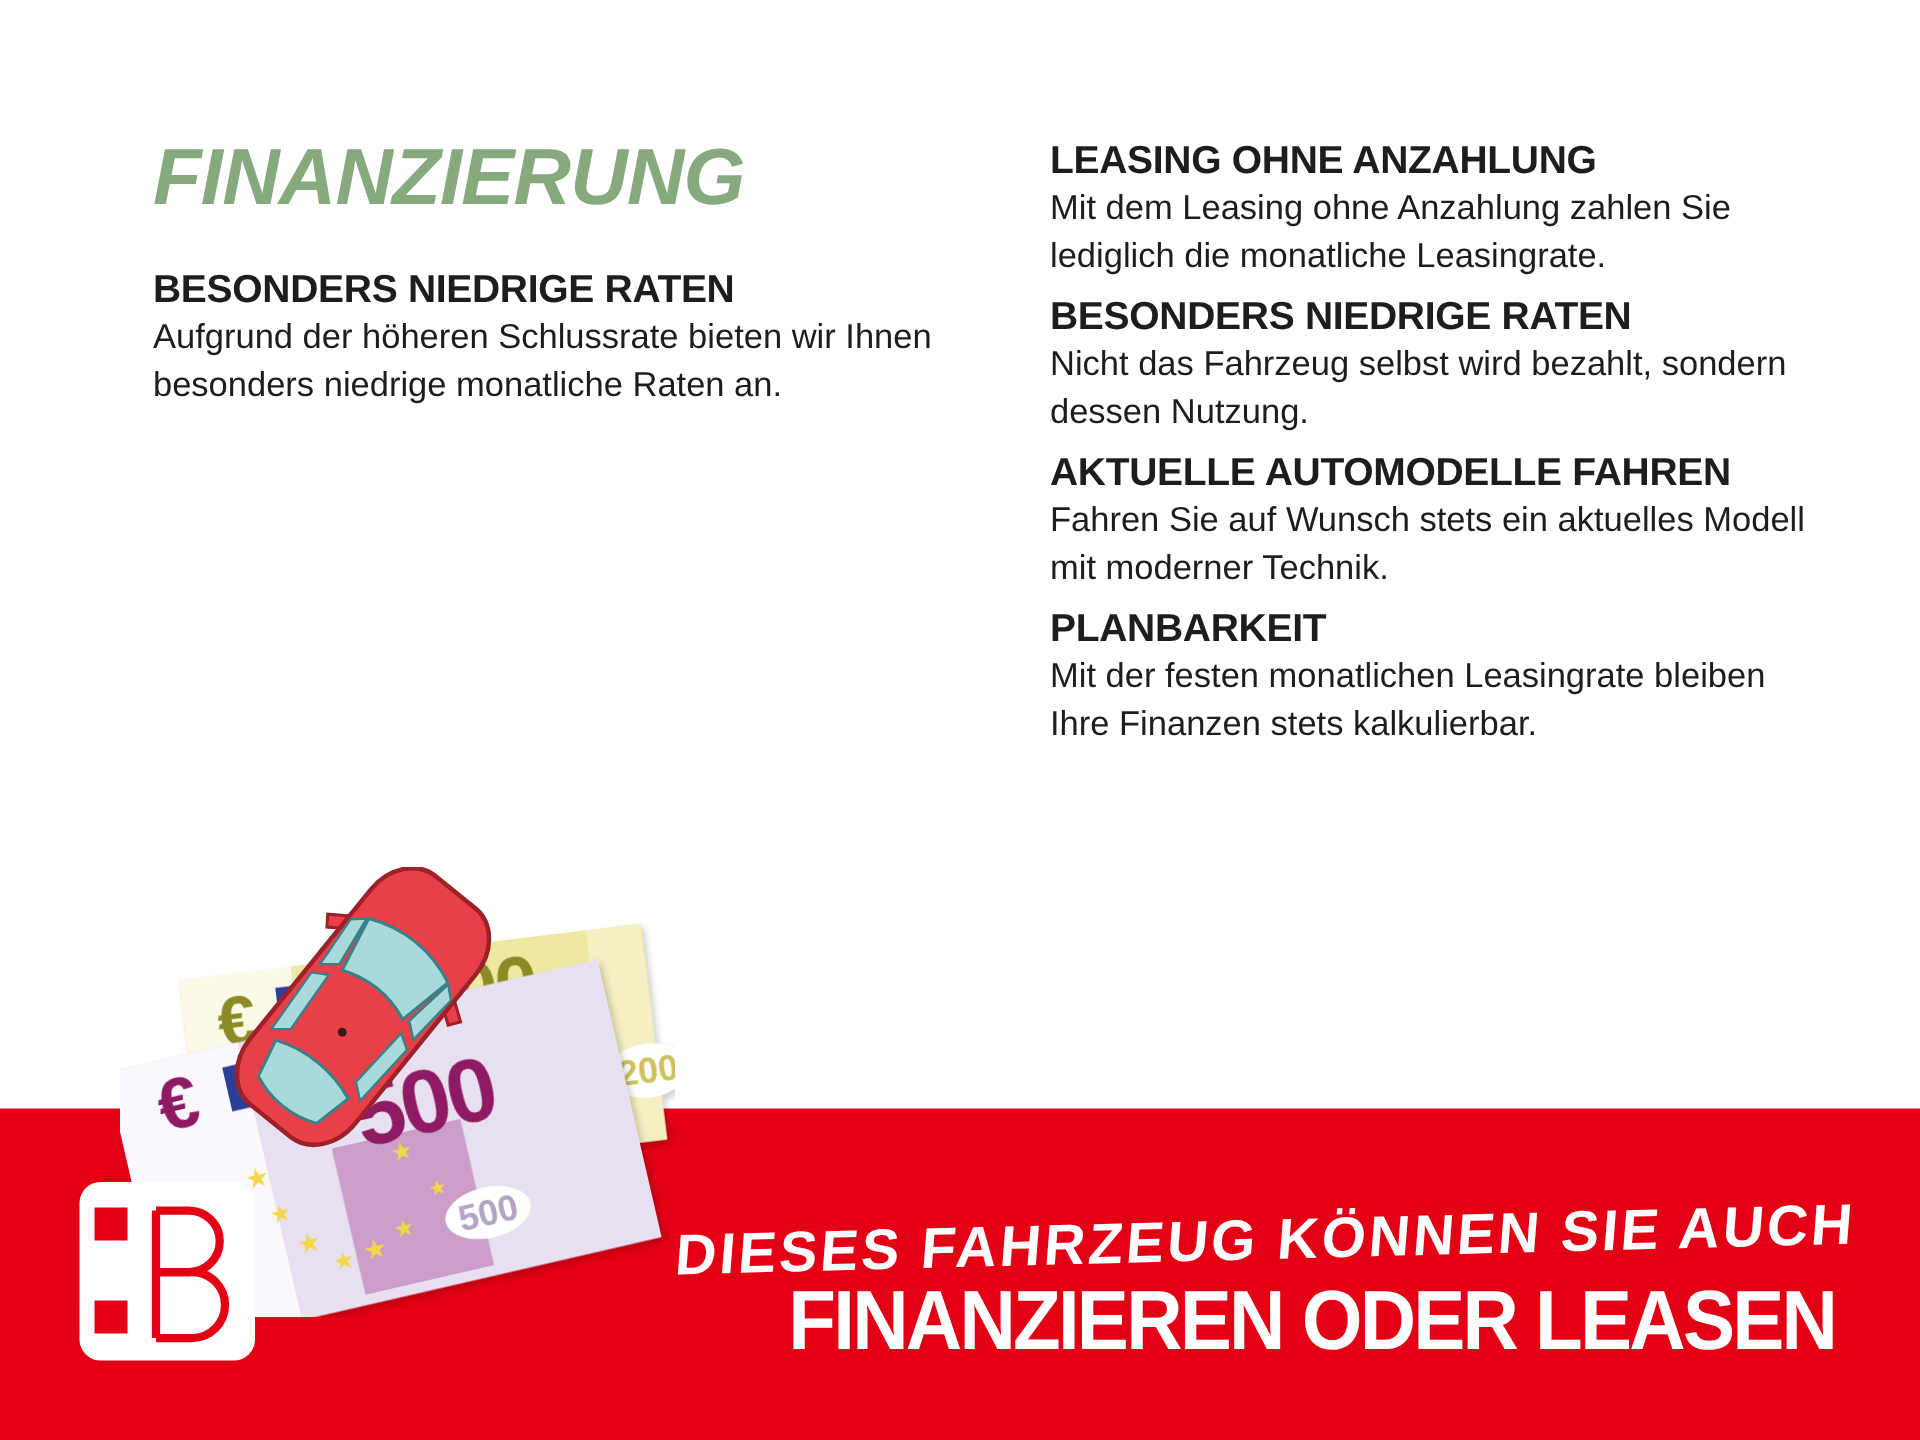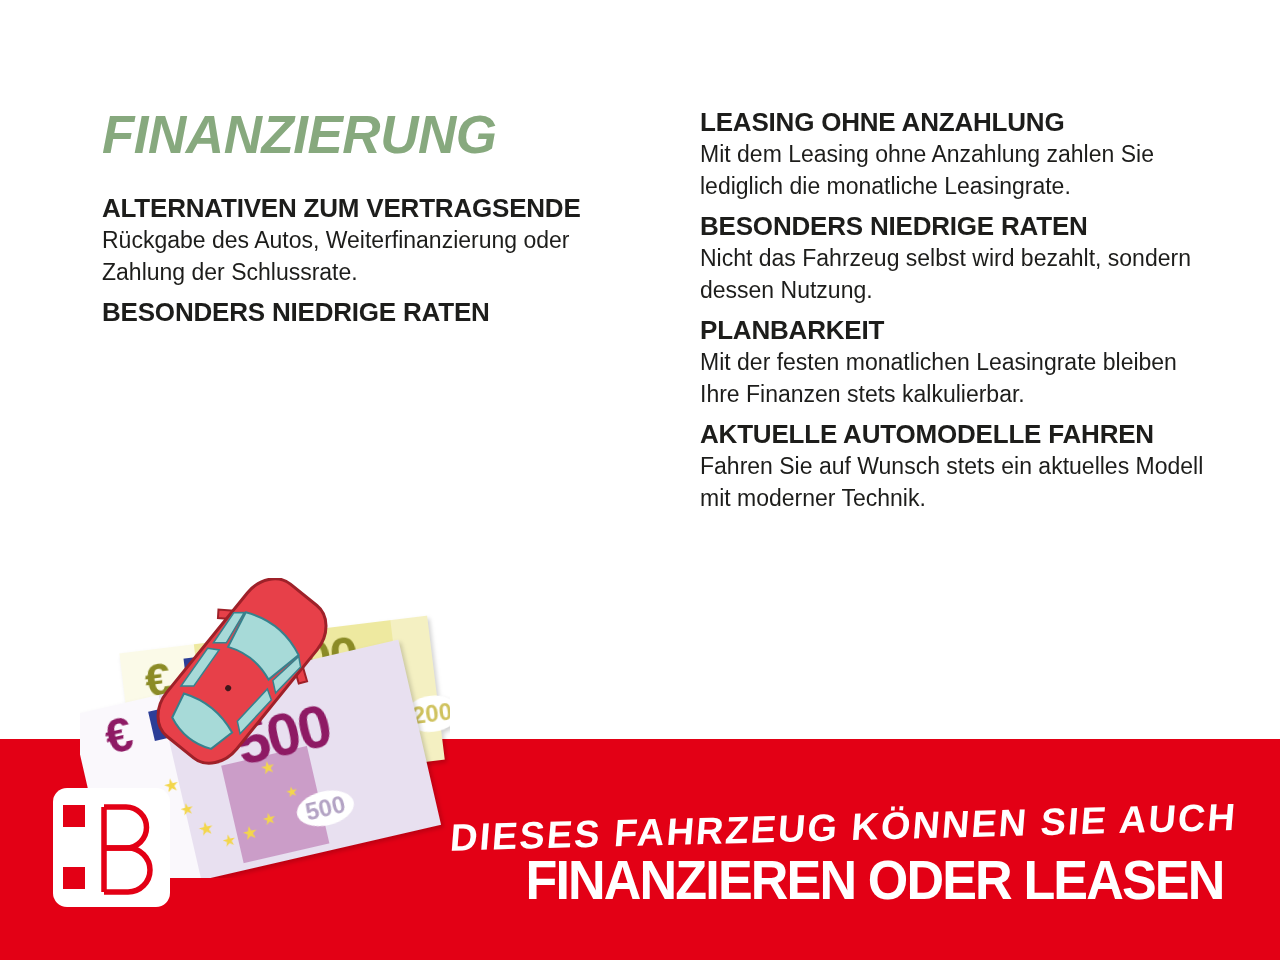--- a/index.html
+++ b/index.html
@@ -5,21 +5,21 @@
   html,body{margin:0;padding:0;}
   body{
     width:1280px;height:960px;position:relative;overflow:hidden;
     background:#ffffff;
     font-family:"Liberation Sans", sans-serif;
     color:#1d1d1b;
   }
   
   .content{
     position:absolute;top:90px;left:102px;
-    display:flex;z-index:1;margin-top:16px;
+    display:flex;z-index:1;
   }
   .col-left{width:598px;}
   .col-right{width:580px;}
   .col-heading{
     font-size:53px;line-height:58px;margin:0 0 28px 0;
     font-style:italic;font-weight:bold;letter-spacing:-0.5px;
     color:#87a97e;
   }
   .section{margin-bottom:8px;}
   .section h3{
@@ -60,50 +60,47 @@
 </style>
 </head>
 <body>
 
 <div class="content">
 
   <div class="col-left">
     <h1 class="col-heading">FINANZIERUNG</h1>
 
     <div class="section">
-      <h3>ALTERNATIVEN ZUM VERTRAGSENDE</h3>
-      <p>Rückgabe des Autos, Weiterfinanzierung oder
-Zahlung der Schlussrate.</p>
-    </div>
-    <div class="section">
       <h3>BESONDERS NIEDRIGE RATEN</h3>
+      <p>Aufgrund der höheren Schlussrate bieten wir Ihnen
+besonders niedrige monatliche Raten an.</p>
     </div>
   </div>
 
   <div class="col-right">
 
     <div class="section">
       <h3>LEASING OHNE ANZAHLUNG</h3>
       <p>Mit dem Leasing ohne Anzahlung zahlen Sie
 lediglich die monatliche Leasingrate.</p>
     </div>
     <div class="section">
       <h3>BESONDERS NIEDRIGE RATEN</h3>
       <p>Nicht das Fahrzeug selbst wird bezahlt, sondern
 dessen Nutzung.</p>
     </div>
     <div class="section">
+      <h3>AKTUELLE AUTOMODELLE FAHREN</h3>
+      <p>Fahren Sie auf Wunsch stets ein aktuelles Modell
+mit moderner Technik.</p>
+    </div>
+    <div class="section">
       <h3>PLANBARKEIT</h3>
       <p>Mit der festen monatlichen Leasingrate bleiben
 Ihre Finanzen stets kalkulierbar.</p>
-    </div>
-    <div class="section">
-      <h3>AKTUELLE AUTOMODELLE FAHREN</h3>
-      <p>Fahren Sie auf Wunsch stets ein aktuelles Modell
-mit moderner Technik.</p>
     </div>
   </div>
 
 </div>
 
 <div class="banner">
   <div class="banner-tagline">DIESES FAHRZEUG KÖNNEN SIE AUCH</div>
   <div class="banner-headline">FINANZIEREN ODER LEASEN</div>
 </div>
 

